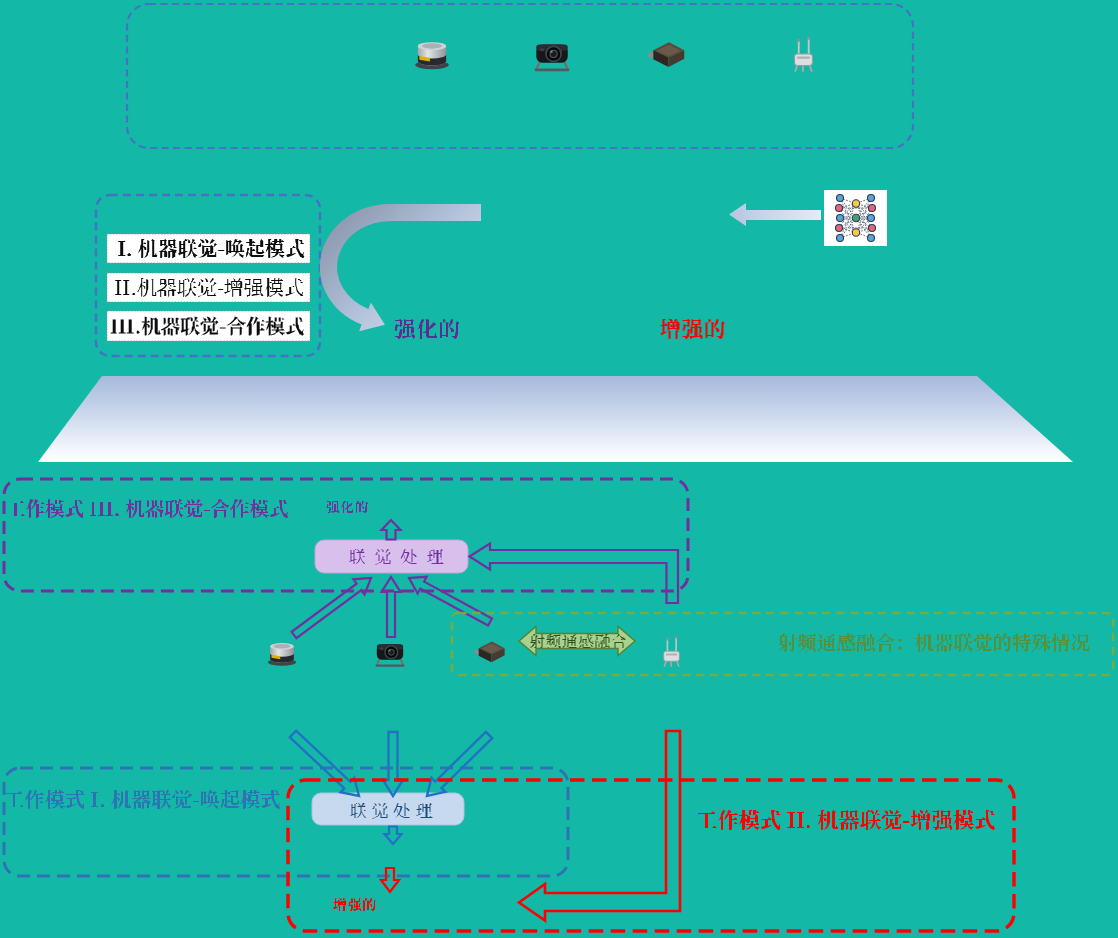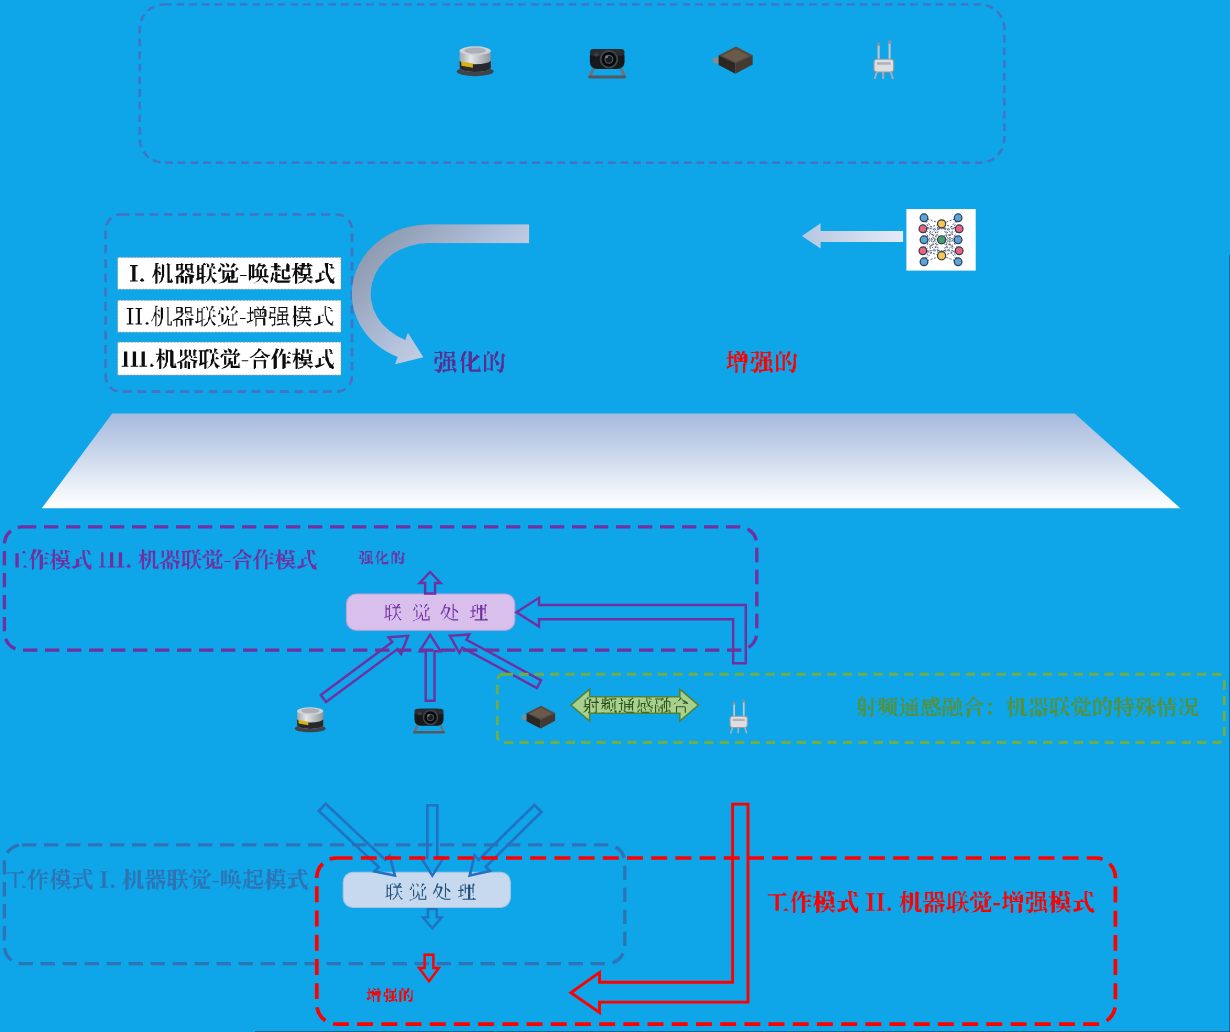--- a/index.html
+++ b/index.html
@@ -1,16 +1,16 @@
 <!DOCTYPE html>
 <html><head>
 <meta charset="utf-8">
 <style>
 html,body{margin:0;padding:0;background:#000;}
-#stage{position:relative;width:1118px;height:938px;background:#0ea5e9;overflow:hidden;
+#stage{position:relative;width:1118px;height:938px;background:#14b8a6;overflow:hidden;
   font-family:"Liberation Serif","DejaVu Serif",serif;}
 #stage svg.scene{position:absolute;left:0;top:0;}
 .ovl{position:absolute;white-space:nowrap;color:transparent;line-height:1.2;
   font-family:"Liberation Serif","DejaVu Serif",serif;}
 </style>
 </head>
 <body>
 
 <div id="stage">
 <svg class="scene" width="1118" height="938" viewBox="0 0 1118 938">

